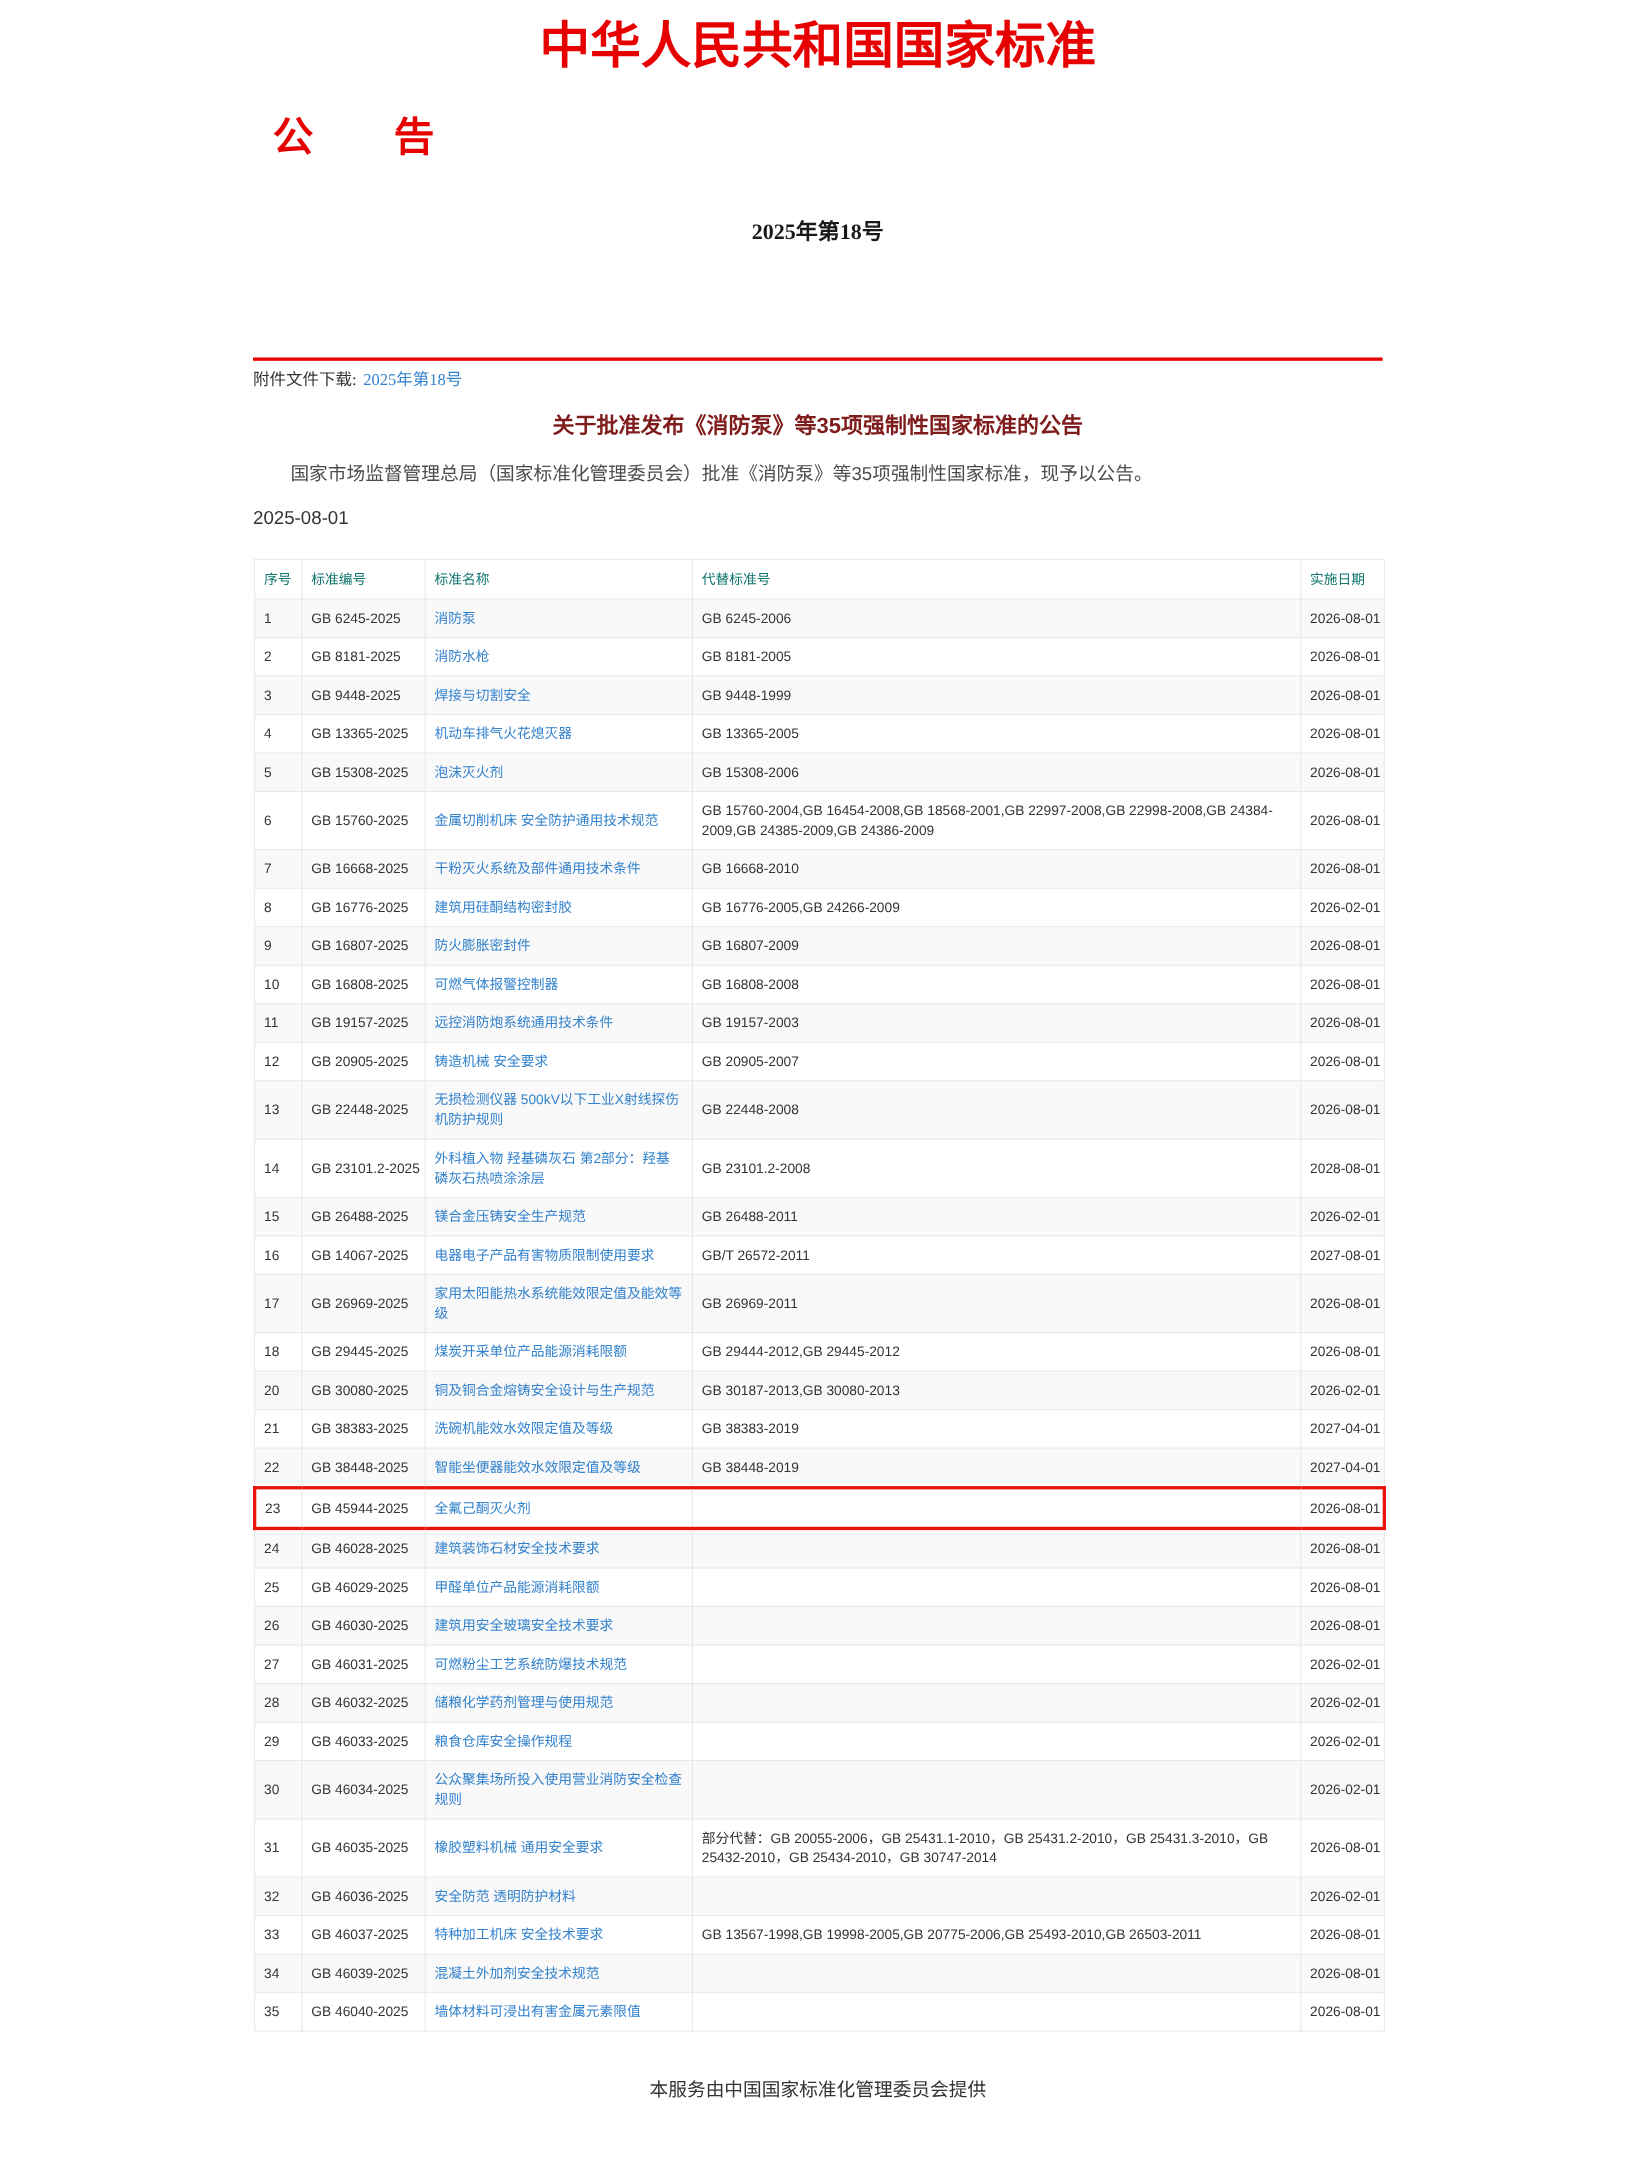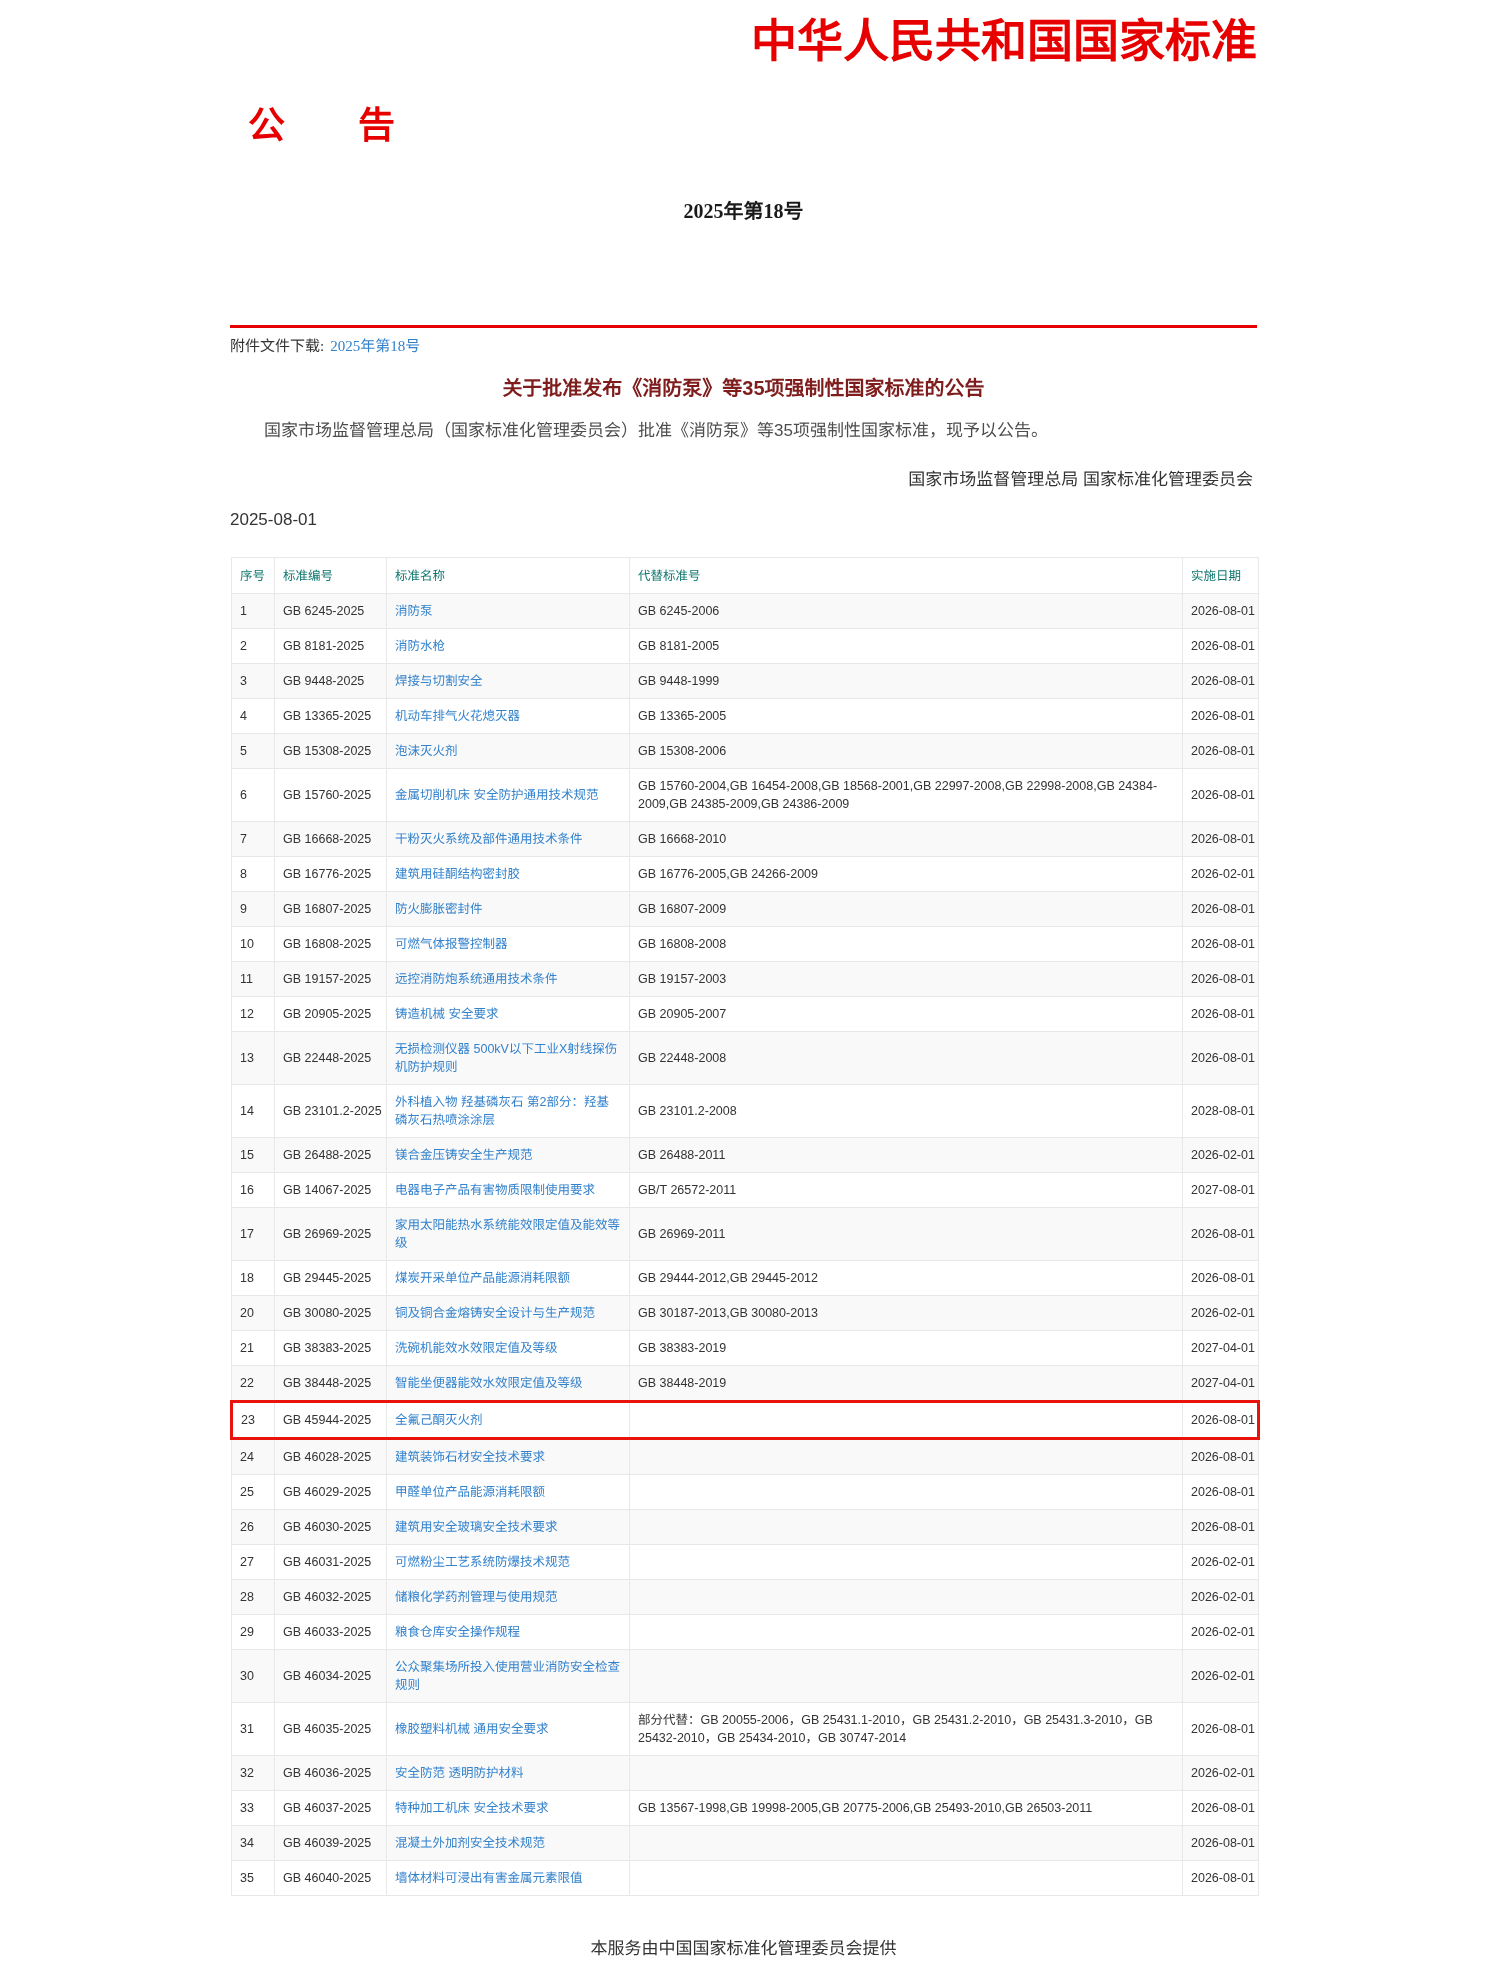--- a/index.html
+++ b/index.html
@@ -23,21 +23,21 @@
     width:1027px;
     margin:0 auto;
     padding-top:16px;
   }
   .page-title{
     font-family:"Liberation Serif","DejaVu Serif",serif;
     font-size:46px;
     line-height:52px;
     font-weight:700;
     color:var(--accent-red);
-    text-align:right;
+    text-align:center;
   }
   .page-subtitle{
     font-family:"Liberation Serif","DejaVu Serif",serif;
     font-size:37px;
     line-height:44px;
     font-weight:700;
     color:var(--accent-red);
     text-align:left;
     letter-spacing:18px;
     padding-left:18px;
@@ -162,21 +162,20 @@
   <div class="red-rule"></div>
 
   <div class="attachment-row">
     <span>附件文件下载:</span><a href="#">2025年第18号</a>
   </div>
 
   <h2 class="article-title">关于批准发布《消防泵》等35项强制性国家标准的公告</h2>
 
   <p class="article-body">国家市场监督管理总局（国家标准化管理委员会）批准《消防泵》等35项强制性国家标准，现予以公告。</p>
 
-  <div class="article-issuer">国家市场监督管理总局 国家标准化管理委员会</div>
 
   <div class="article-date">2025-08-01</div>
 
   <table class="standards">
     <colgroup>
       <col style="width:43px">
       <col style="width:112px">
       <col style="width:243px">
       <col style="width:553px">
       <col style="width:76px">

